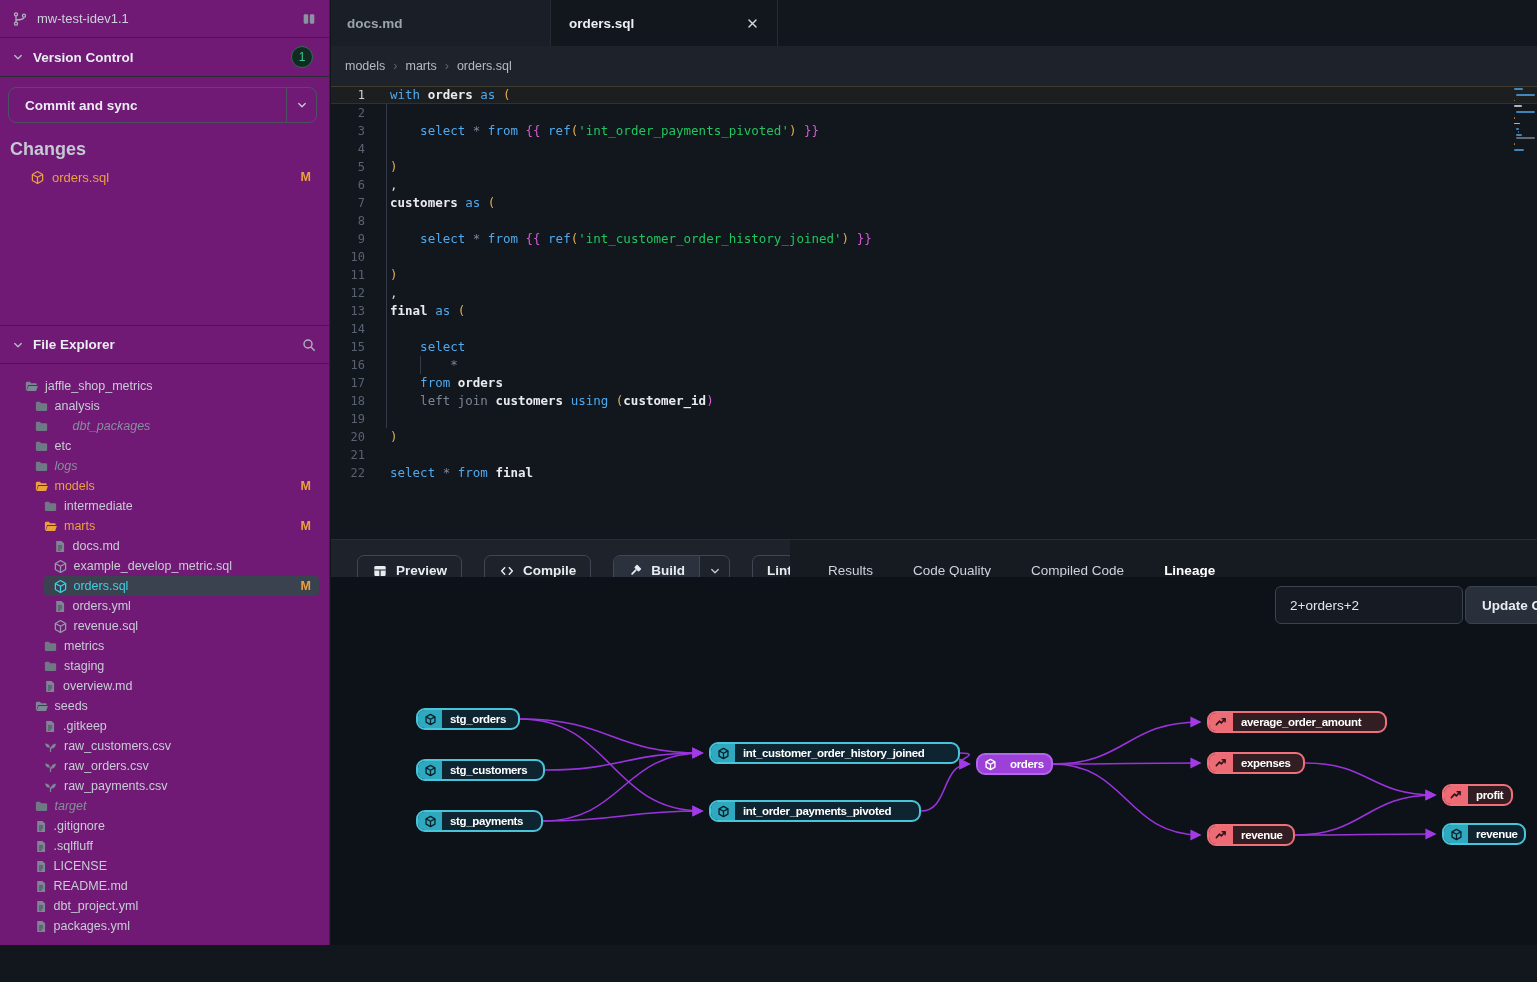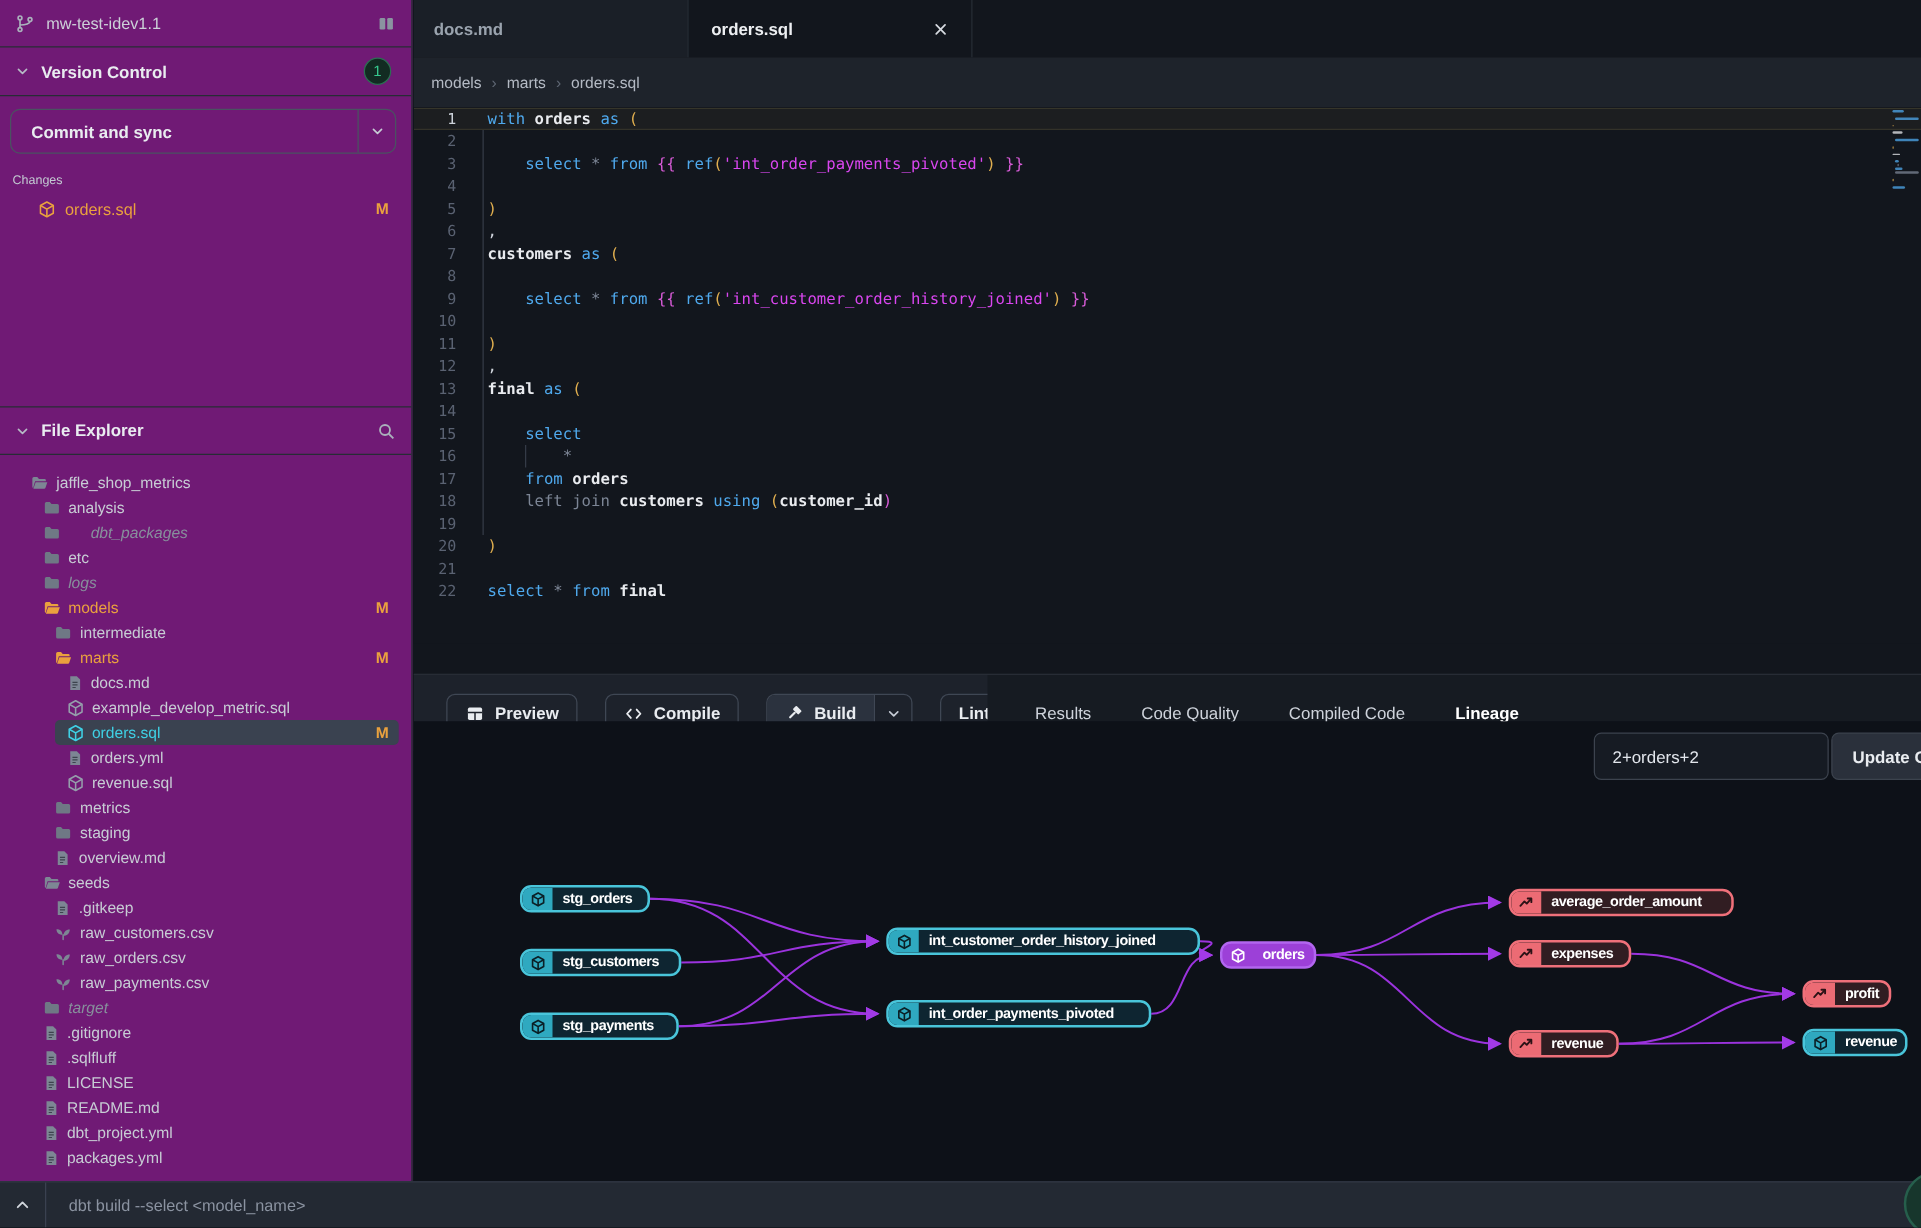--- a/index.html
+++ b/index.html
@@ -12,21 +12,21 @@
   .proj-header .name{font-size:13px;color:#ccd1d8;flex:1;}
   .icon{display:inline-flex;align-items:center;justify-content:center;}
   .icon svg{display:block;}
   .vc-header,.fe-header{height:39px;display:flex;align-items:center;gap:9px;padding:0 12px;border-bottom:1px solid #272c35;}
   .sec-title{font-size:13.5px;font-weight:bold;color:#e9ecf0;flex:1;}
   .vc-badge{width:22px;height:22px;border-radius:50%;border:1.5px solid #2b6f52;background:#122b22;color:#36c98e;font-size:12px;display:flex;align-items:center;justify-content:center;margin-right:4px;}
   .vc-body{height:238px;}
   .commit-btn{margin:10px 12px 0 8px;height:36px;border:1px solid #4a5261;border-radius:8px;display:flex;align-items:stretch;color:#e9ecf0;cursor:pointer;}
   .commit-btn .lbl{flex:1;display:flex;align-items:center;padding-left:16px;font-size:13.5px;font-weight:bold;}
   .commit-btn .caret{width:30px;border-left:1px solid #4a5261;display:flex;align-items:center;justify-content:center;color:#c6ccd5;}
-  .changes-label{margin:16px 0 6px 10px;font-size:10px;font-weight:normal;color:#c3c9d2;}
+  .changes-label{margin:16px 0 6px 10px;font-size:18px;font-weight:bold;color:#c3c9d2;}
   .change-row{height:22px;display:flex;align-items:center;padding-left:30px;padding-right:18px;}
   .change-row .lbl{margin-left:7px;font-size:13px;color:#eaa13e;flex:1;}
   .m-badge{color:#eaa13e;font-weight:bold;font-size:12.5px;}
   .fe-header{border-top:1px solid #272c35;}
   .tree{padding-top:12px;}
   .tree-row{position:relative;height:20px;display:flex;align-items:center;font-size:12.5px;color:#c7ccd4;cursor:pointer;}
   .tree-row .lbl{margin-left:6px;position:relative;z-index:1;white-space:nowrap;}
   .tree-row .icon{position:relative;z-index:1;flex:none;}
   .tree-row .m-badge{margin-left:auto;padding-right:18px;position:relative;z-index:1;}
   .tree-row.dim .lbl{color:#878f9c;font-style:italic;}
@@ -44,21 +44,21 @@
   .breadcrumb .sep{color:#5f6774;margin:0 4px;}
   .breadcrumb .crumb{cursor:pointer;}
 
   .code-area{position:absolute;left:331px;top:86px;width:1206px;height:429px;background:#12161d;font-family:"DejaVu Sans Mono",monospace;font-size:12.5px;line-height:18px;overflow:hidden;}
   .code-line{height:18px;display:flex;}
   .code-line .ln{width:34px;flex:none;text-align:right;color:#5a6272;font-size:12px;user-select:none;}
   .code-line .ct{margin-left:25px;white-space:pre;flex:1;}
   .code-line.active{background:#1c1e20;box-shadow:inset 0 1px 0 rgba(190,175,100,.22), inset 0 -1px 0 rgba(190,175,100,.14);}
   .code-line.active .ln{color:#ccd2da;}
   .tk-kw{color:#4fa9ed;} .tk-id{color:#e9ebef;font-weight:bold;} .tk-p{color:#dfae4f;}
-  .tk-s{color:#d946ef;margin-top:44px;} .tk-j{color:#d75bd7;} .tk-op{color:#7c8595;} .tk-pl{color:#cfd4dc;}
+  .tk-s{color:#22c55e;margin-top:44px;} .tk-j{color:#d75bd7;} .tk-op{color:#7c8595;} .tk-pl{color:#cfd4dc;}
   .indent-guide{position:absolute;width:1px;background:#343b47;}
   .minimap{position:absolute;right:1px;top:2px;width:22px;}
   .minimap .mrow{height:1.8px;margin-bottom:1.1px;border-radius:1px;}
 
   
   .toolbar{position:absolute;left:331px;top:515px;width:1206px;height:62px;background:#1d222b;border-top:1px solid #272c35;display:flex;margin-top:24px;}
   .tb-left{width:459px;display:flex;align-items:center;gap:22px;padding-left:26px;}
   .tb-btn{height:32px;border:1px solid #3f4754;border-radius:7px;display:flex;align-items:stretch;color:#e9ecf0;font-size:13.5px;font-weight:bold;cursor:pointer;background:transparent;}
   .tb-btn .seg{display:flex;align-items:center;gap:8px;padding:0 14px;border-radius:6px 0 0 6px;}
   .tb-btn .seg:last-child{border-radius:0 6px 6px 0;}
@@ -734,25 +734,14 @@
               <path d="M3.8 7.1L12 11.6l8.2-4.5M12 11.6v9.9"></path>
             </svg>
           </span>
           <span class="lb">revenue</span>
         </div>
       </div>
     <div class="lg-input">2+orders+2</div>
     <div class="lg-update">Update G</div>
   </div>
 
-  <div class="cmdbar">
-    <span class="collapse">
-        <span class="icon">
-          <svg width="14" height="14" viewBox="0 0 24 24" fill="none" stroke="currentColor" stroke-width="2.6" stroke-linecap="round" stroke-linejoin="round">
-            <path d="M5.5 15l6.5-6.5L18.5 15"></path>
-          </svg>
-        </span>
-      </span>
-    <span class="cmd-text">dbt build --select &lt;model_name&gt;</span>
-    <span class="cmd-status"></span>
-  </div>
 
 </div>
 
 </body></html>

